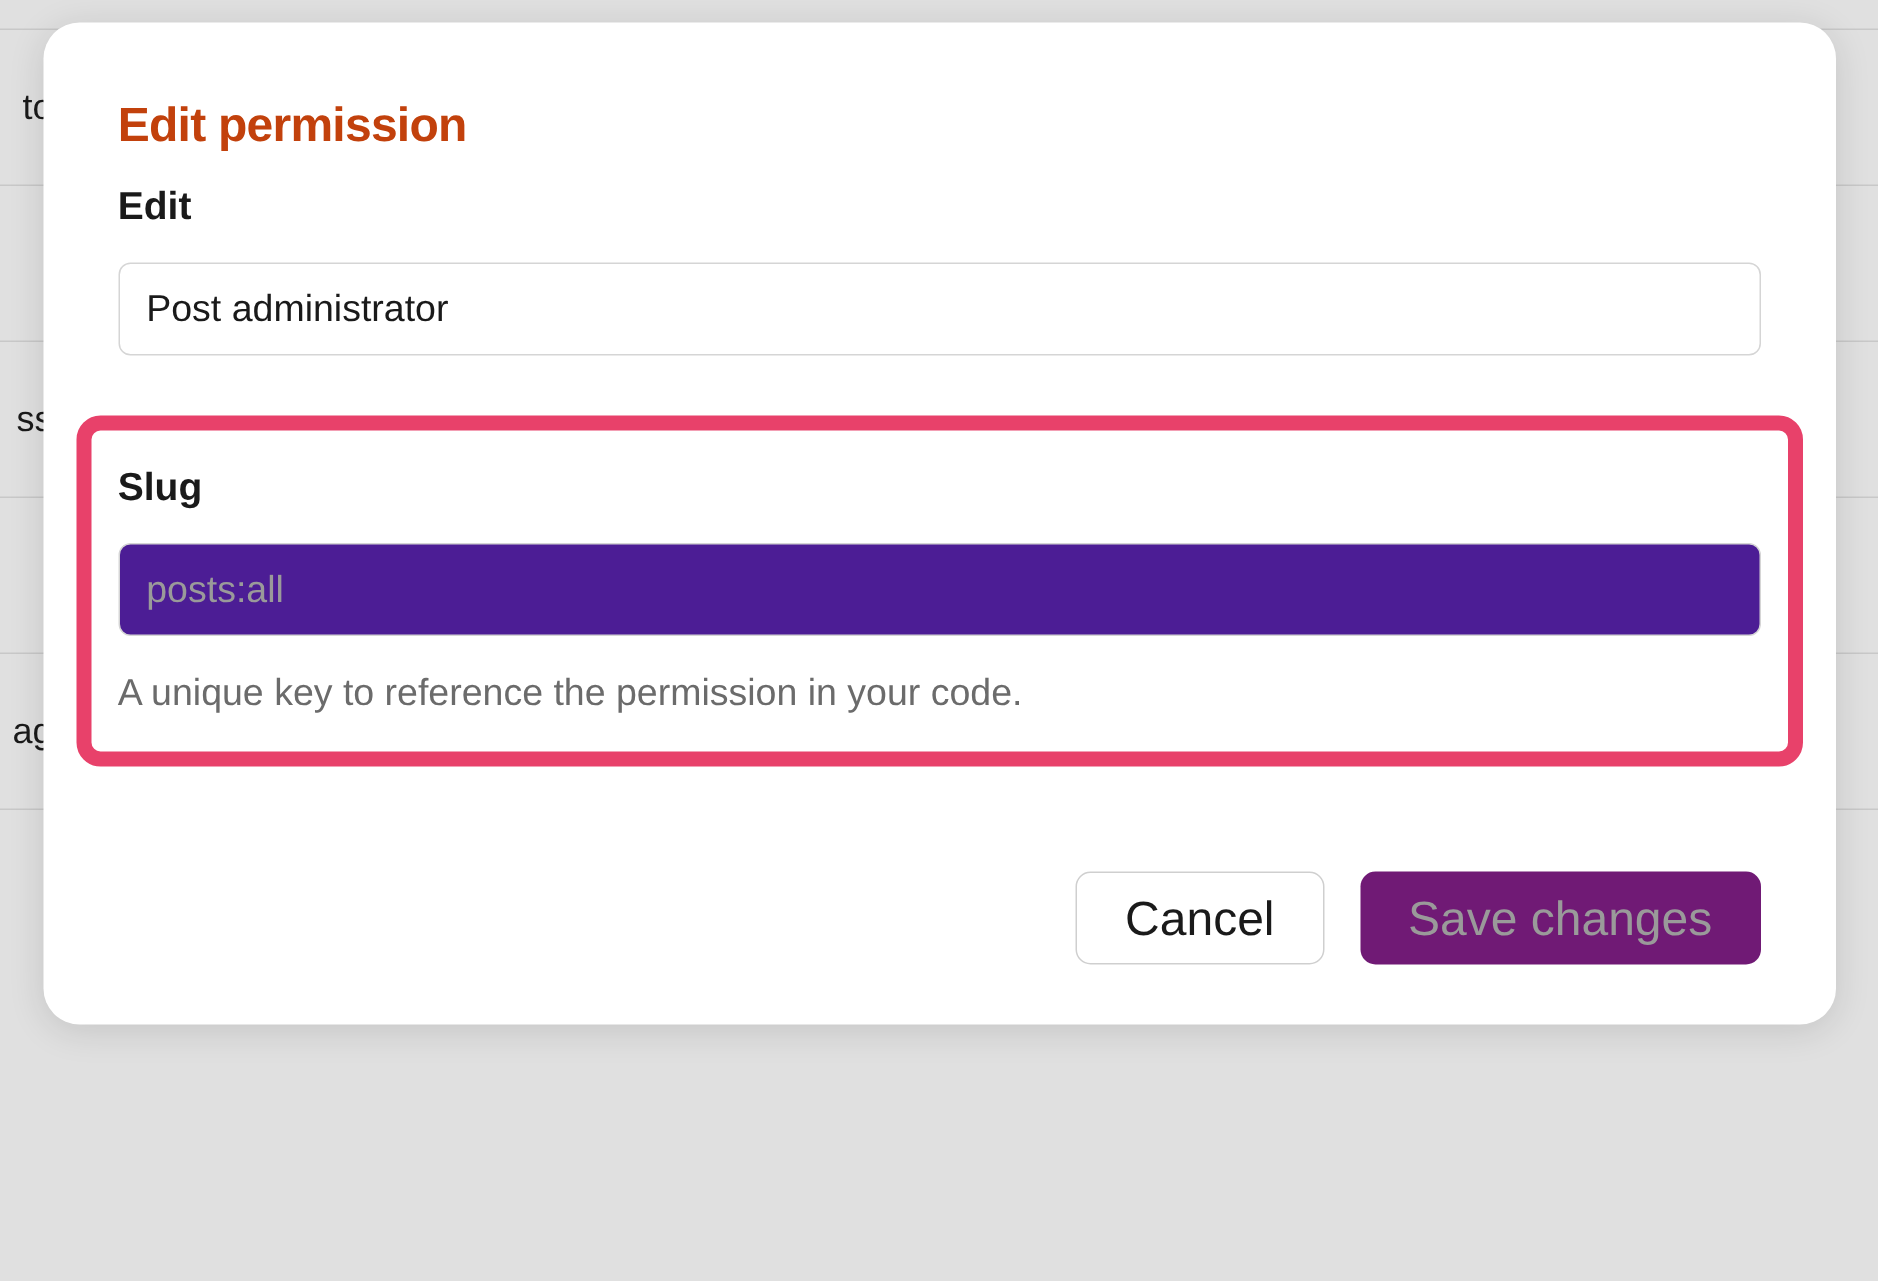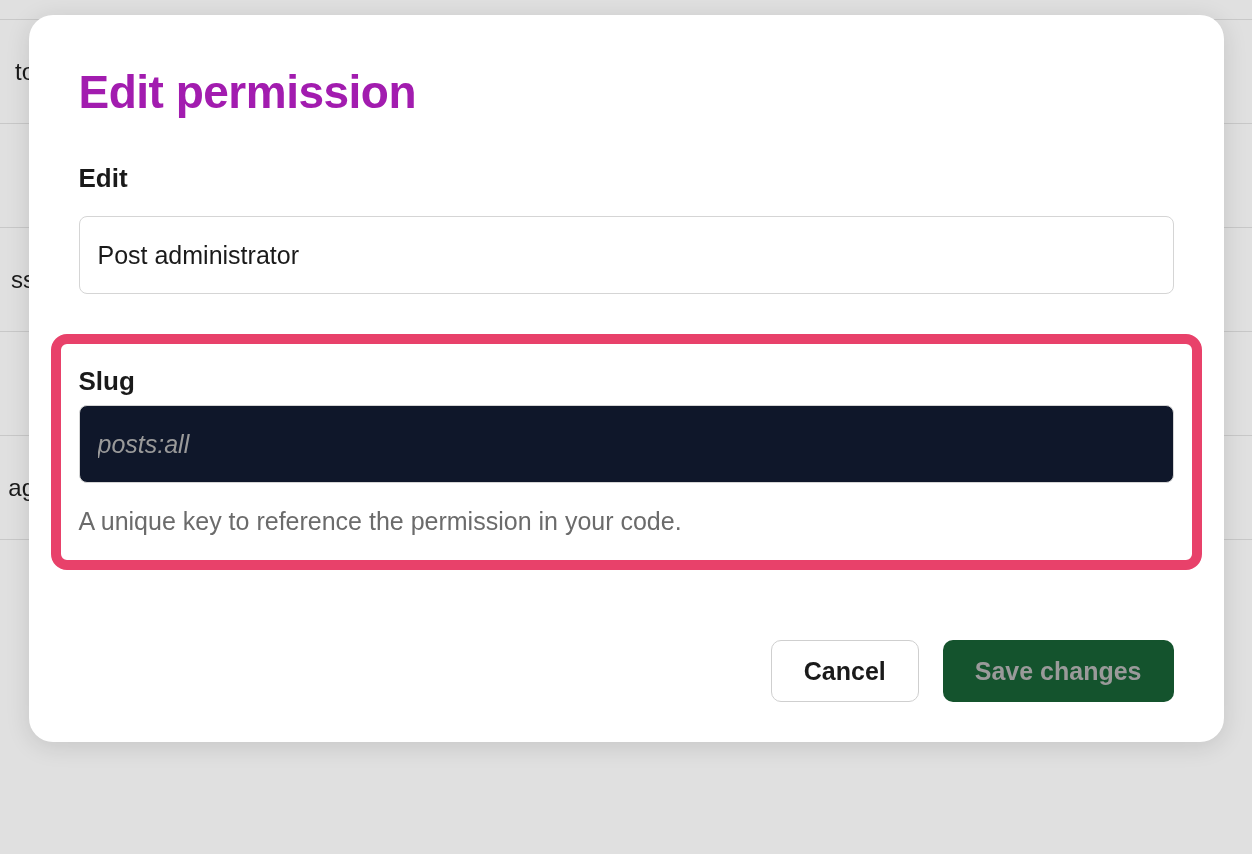--- a/index.html
+++ b/index.html
@@ -63,104 +63,103 @@
     .modal {
       background: #ffffff;
       border-radius: 24px;
       width: 1195px;
       padding: 50px 50px 40px 50px;
       box-shadow: 0 4px 24px rgba(0,0,0,0.12);
       position: relative;
     }
 
     .modal-title {
-      font-size: 46px;
+      font-size: 32px;
       font-weight: 700;
-      color: #a21caf;
+      color: #c2410c;
       letter-spacing: -0.5px;
-      margin-bottom: 44px;
+      margin-bottom: 20px;
     }
 
     .field-group {
       margin-bottom: 40px;
     }
 
     .field-label {
       font-size: 26px;
       font-weight: 600;
       color: #1a1a1a;
       margin-bottom: 22px;
       display: block;
     }
 
     .field-input {
       width: 100%;
-      height: 78px;
+      height: 62px;
       border: 1px solid #d5d5d5;
       border-radius: 8px;
       padding: 0 18px;
       font-size: 25px;
       color: #1a1a1a;
       font-family: inherit;
       background: #ffffff;
     }
 
     .field-input.readonly {
-      background: #0f172a;
+      background: #4c1d95;
       color: #9a9a9a;
-      font-style: italic;
     }
 
     .field-help {
       font-size: 25px;
       color: #6b6b6b;
       margin-top: 24px;
     }
 
     .highlight-box {
       border: 10px solid #e8416a;
       border-radius: 16px;
       padding: 22px 18px 24px 18px;
       margin-left: -28px;
       margin-right: -28px;
       margin-bottom: 36px;
     }
 
     .highlight-box .field-label {
-      margin-bottom: 8px;
+      margin-bottom: 22px;
     }
 
     .modal-footer {
       display: flex;
       justify-content: flex-end;
       gap: 24px;
       margin-top: 70px;
     }
 
     .btn {
       height: 62px;
       padding: 4px 32px;
       border-radius: 10px;
-      font-size: 25px;
-      font-weight: 700;
+      font-size: 32px;
+      font-weight: 400;
       font-family: inherit;
       cursor: pointer;
       display: inline-flex;
       align-items: center;
       justify-content: center;
     }
 
     .btn-secondary {
       background: #ffffff;
       border: 1.5px solid #cfcfcf;
       color: #1a1a1a;
     }
 
     .btn-primary-disabled {
-      background: #14532d;
+      background: #701a75;
       border: none;
       color: #9a9a9a;
       cursor: default;
     }
   </style>
 </head>
 <body>
 
 <div class="background-table">
   <div class="bg-row">

